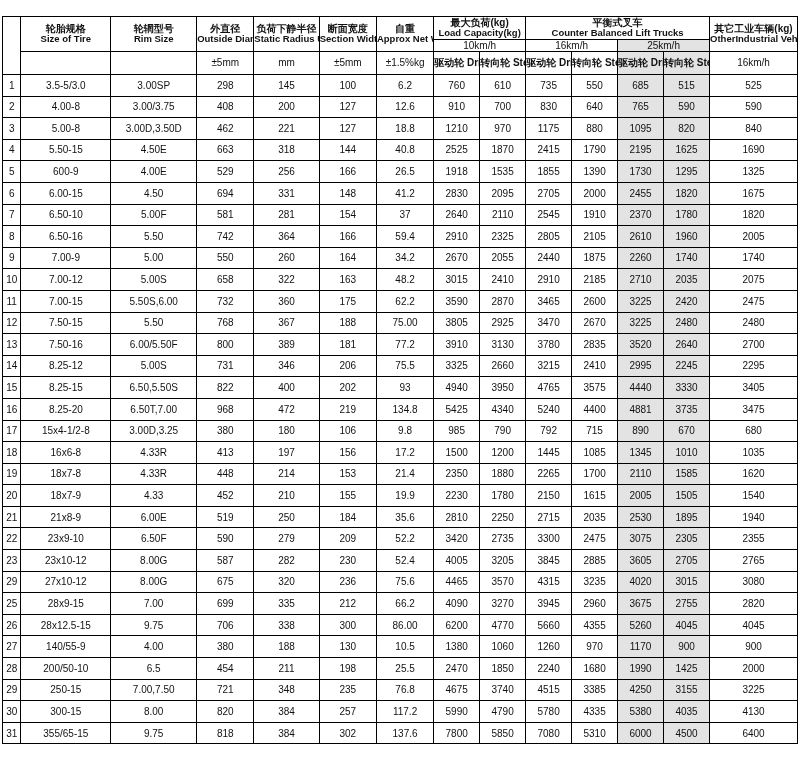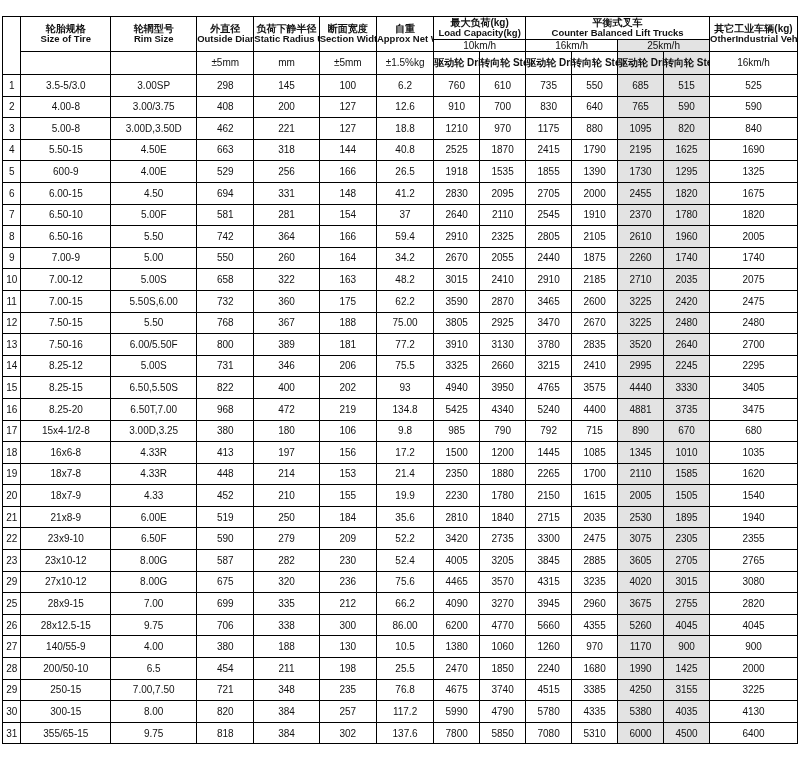--- a/index.html
+++ b/index.html
@@ -493,21 +493,21 @@
         </tr>
         <tr>
           <td class="idx valcell">21</td>
           <td class="valcell">21x8-9</td>
           <td class="valcell">6.00E</td>
           <td class="valcell">519</td>
           <td class="valcell">250</td>
           <td class="valcell">184</td>
           <td class="valcell">35.6</td>
           <td class="valcell">2810</td>
-          <td class="valcell">1840</td>
+          <td class="valcell">2250</td>
           <td class="valcell">2715</td>
           <td class="valcell">2035</td>
           <td class="valcell shade">2530</td>
           <td class="valcell shade">1895</td>
           <td class="valcell">1940</td>
         </tr>
         <tr>
           <td class="idx valcell">22</td>
           <td class="valcell">23x9-10</td>
           <td class="valcell">6.50F</td>

